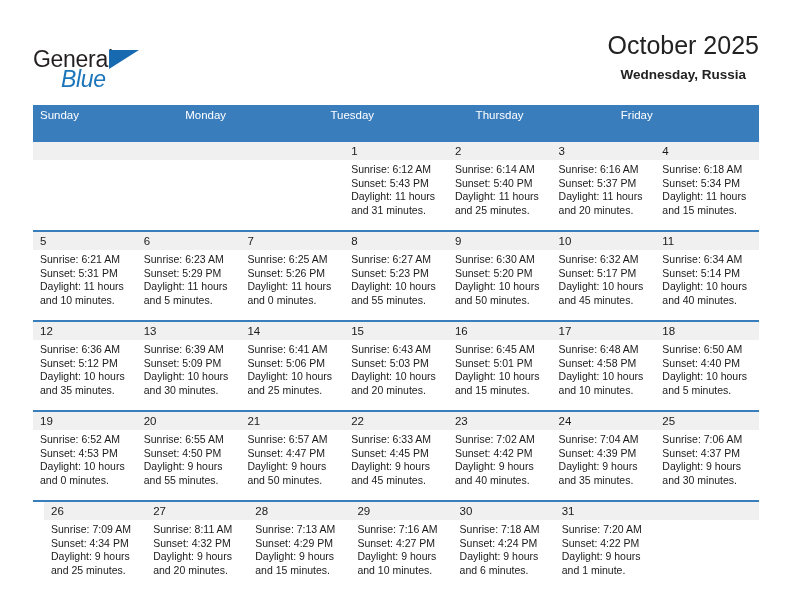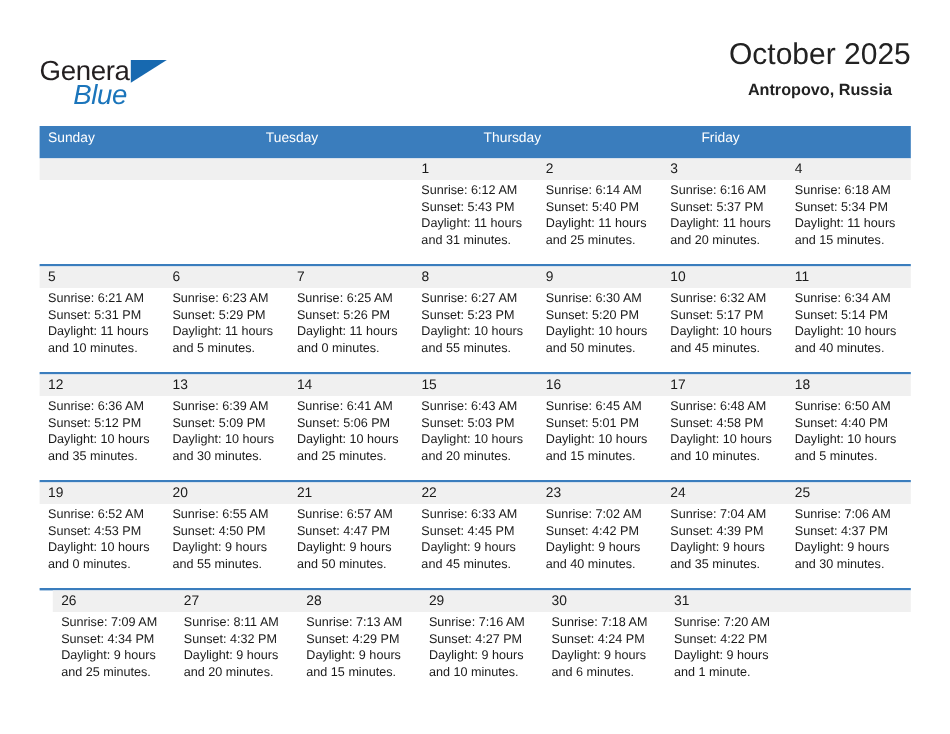--- a/index.html
+++ b/index.html
@@ -89,21 +89,21 @@
   
   .calendar {
     position: absolute;
     left: 33px;
     top: 105px;
     width: 726px;
   }
   .dow-row {
     display: flex;
     background: #3a7dbd;
-    height: 27px;
+    height: 37px;
   }
   .dow {
     flex: 1 1 0;
     color: #ffffff;
     font-size: 11.5px;
     line-height: 21px;
     padding-left: 7px;
     box-sizing: border-box;
     white-space: nowrap;
   }
@@ -124,21 +124,20 @@
     font-size: 11.5px;
     line-height: 18px;
     padding-left: 7px;
     box-sizing: border-box;
     color: #1a1a1a;
   }
   .info-row {
     display: flex;
     background: #ffffff;
     height: 70px;
-    justify-content: center;
   }
   .info {
     flex: 1 1 0;
     padding: 3px 6px 0 7px;
     box-sizing: border-box;
   }
   .info div {
     font-size: 10.5px;
     line-height: 13.6px;
     color: #1a1a1a;
@@ -153,28 +152,29 @@
   <div class="header">
 
     <div class="logo">
       <span class="logo-general">General</span>
       <span class="logo-tri"></span>
       <span class="logo-blue">Blue</span>
     </div>
 
     <div class="title-block">
       <div class="cal-title">October 2025</div>
-      <div class="cal-subtitle">Antropovo, Russia</div>
+      <div class="cal-subtitle">Wednesday, Russia</div>
     </div>
 
   </div>
 
   <div class="calendar">
     <div class="dow-row">
         <div class="dow">Sunday</div>
+        <div class="dow">Monday</div>
         <div class="dow">Tuesday</div>
         <div class="dow">Thursday</div>
         <div class="dow">Friday</div>
       </div>
     <div class="weeks">
         <div class="week">
           <div class="daynum-row">
             <div class="daynum"></div>
             <div class="daynum"></div>
             <div class="daynum"></div>

